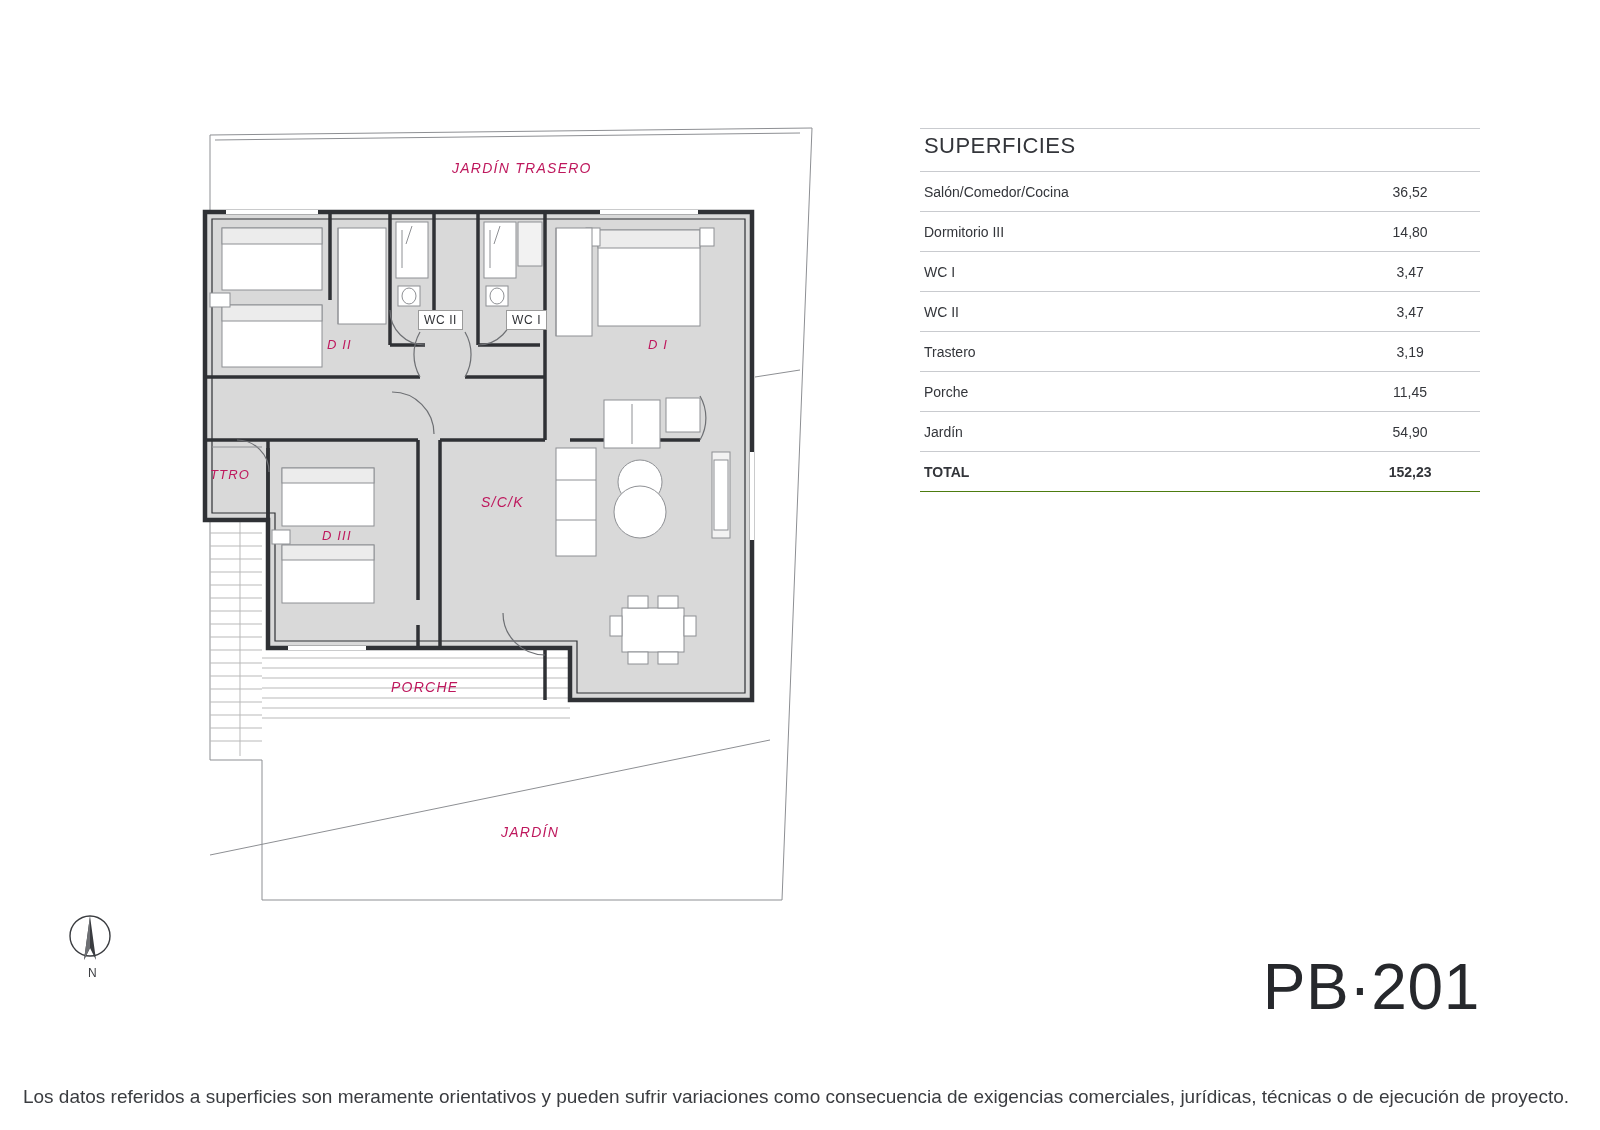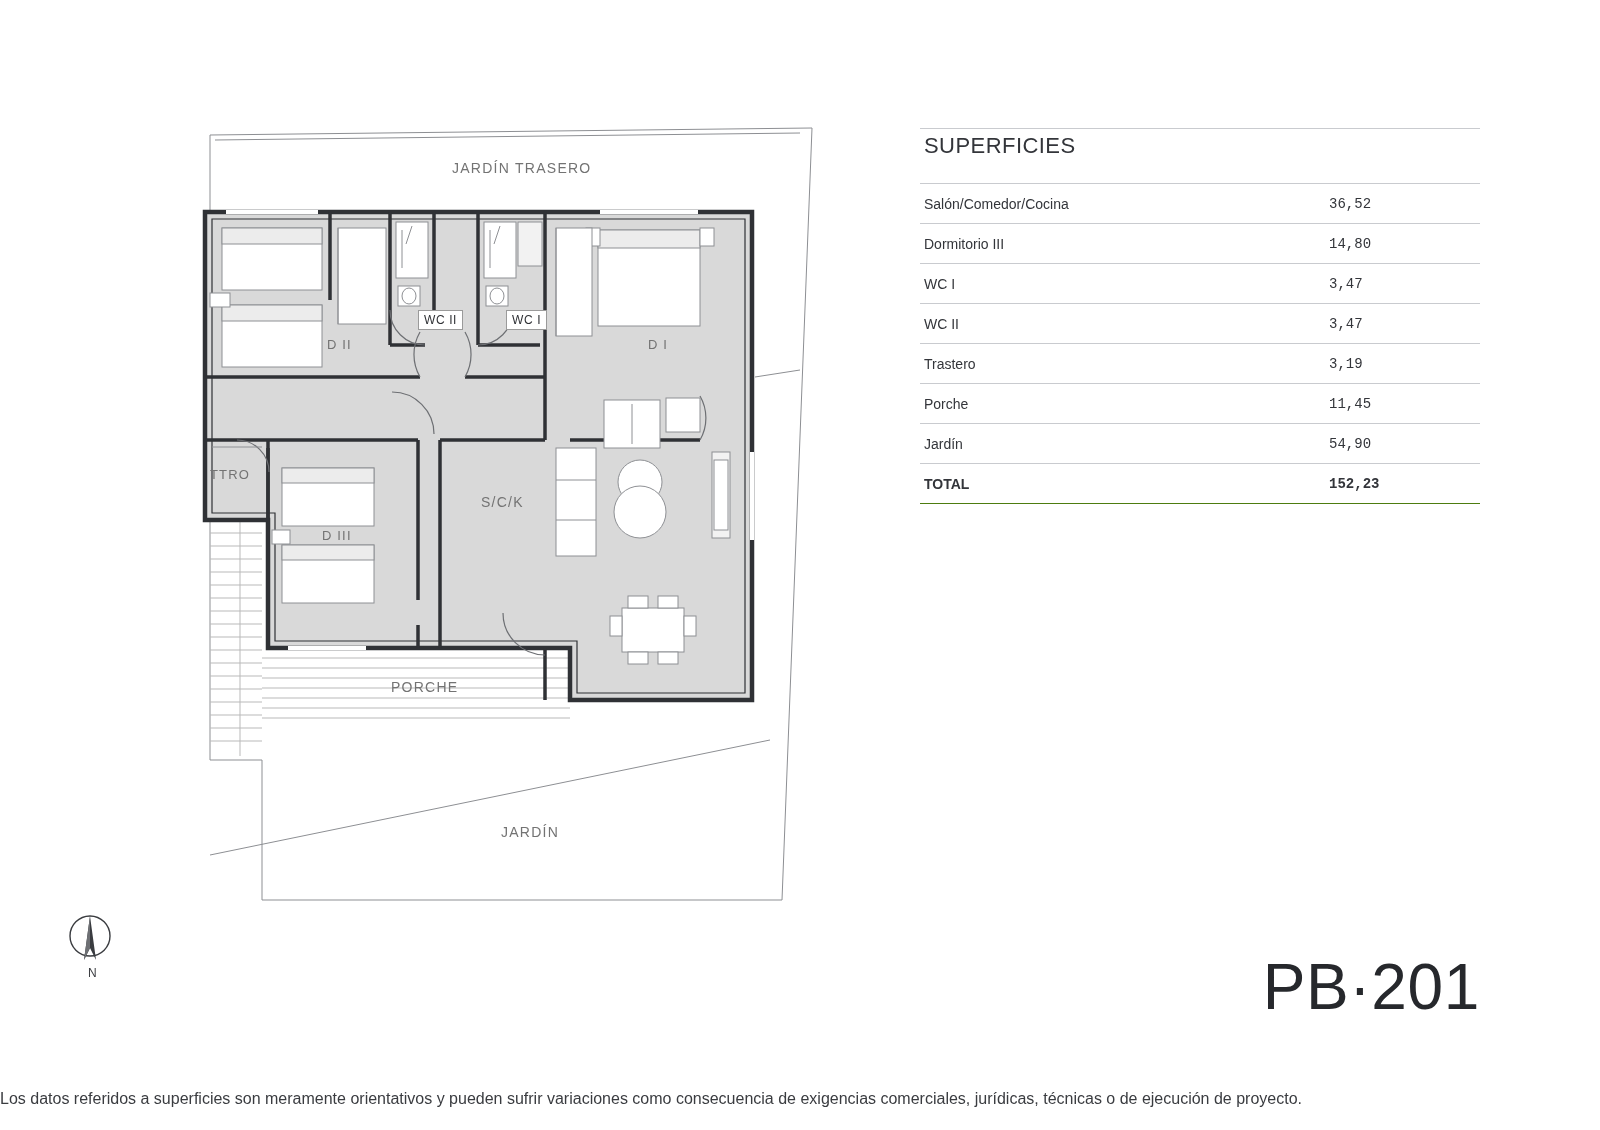--- a/index.html
+++ b/index.html
@@ -26,23 +26,24 @@
   }
   #plan-svg {
     position: absolute;
     left: 0;
     top: 0;
   }
 
   .room-label {
     position: absolute;
     font-family: "Liberation Sans", sans-serif;
-    color: #737373;
+    color: #be185d;
     letter-spacing: 0.09em;
     white-space: nowrap;
+    font-style: italic;
   }
   .lbl-sm { font-size: 13px; }
   .lbl-md { font-size: 14px; }
 
   .wc-box {
     position: absolute;
     background: #ffffff;
     border: 1px solid #9a9a9a;
     font-size: 12px;
     letter-spacing: 0.05em;
@@ -80,30 +81,29 @@
   }
   #table-area td {
     padding: 12px 4px 11px 4px;
     font-size: 14px;
     color: #33353a;
     border-bottom: 1px solid #c9cbcf;
     font-family: "Liberation Sans", sans-serif;
   }
   #table-area tr.head-row td {
     padding-top: 4px;
-    padding-bottom: 24px;
+    padding-bottom: 12px;
     font-size: 22px;
     letter-spacing: 0.02em;
   }
   #table-area tr:first-child td {
     border-top: 1px solid #c9cbcf;
   }
   #table-area td.val {
-    text-align: left;
-    font-family: Liberation Mono, monospace;
+    text-align: center;
   }
   #table-area tr.total-row td {
     font-weight: bold;
     border-bottom: 1px solid #4d7c0f;
   }
 
   
   #plan-title {
     position: absolute;
     right: 120px;
@@ -113,22 +113,22 @@
     color: #26282c;
     font-family: "Liberation Sans", sans-serif;
   }
 
   
   #disclaimer {
     position: absolute;
     left: 0;
     right: 8px;
     bottom: 22px;
-    text-align: left;
-    font-size: 16px;
+    text-align: center;
+    font-size: 19px;
     color: #3a3c40;
     font-family: "Liberation Sans", sans-serif;
   }
 </style>
 </head>
 <body>
 
 <div id="plan-area">
 
   <svg id="plan-svg" width="880" height="1020" viewBox="0 0 880 1020">

